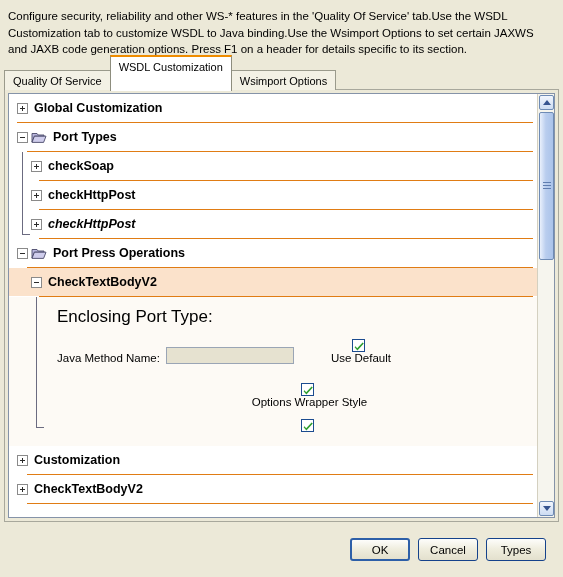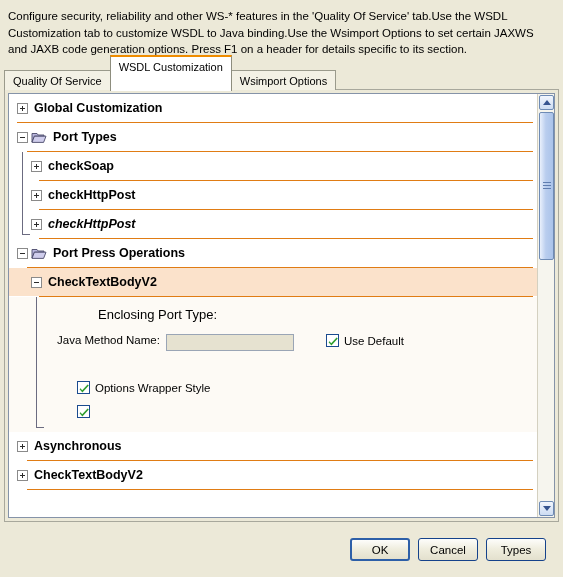--- a/index.html
+++ b/index.html
@@ -183,49 +183,49 @@
 
   
   .detail {
     background: #fdfaf5;
     position: relative;
   }
   .detail-inner {
     padding: 10px 0 14px 48px;
   }
   .detail-line {
-    font-size: 13px;
+    font-size: 17px;
     color: #000;
     margin-bottom: 12px;
-    margin-left: 41px;
   }
   .field-row {
     display: flex;
-    align-items: flex-start;
-    margin-bottom: 30px;
+    align-items: flex-end;
+    margin-bottom: 19px;
   }
   .field-label {
     font-size: 11.5px;
     color: #000;
     margin-right: 6px;
   }
   .text-input {
     width: 128px;
     height: 17px;
     box-sizing: border-box;
     border: 1px solid #9aa5b5;
     background: #e6e2d0;
     color: #555;
     font-family: "Liberation Sans", sans-serif;
     font-size: 11px;
     padding: 0 3px;
   }
   .cb-wrap {
     display: flex;
     align-items: center;
+    flex-direction: column;
   }
   .cb-wrap.focused .cb-label {
     outline: 1px dotted #000;
     outline-offset: 1px;
   }
   .checkbox {
     width: 13px;
     height: 13px;
     box-sizing: border-box;
     border: 1px solid #1b4b8f;
@@ -465,21 +465,21 @@
                       </svg>
                     </span>
                   </div>
                 </div>
               </div>
             </div>
 
             <div class="node">
               <div class="row" style="padding-left:8px;">
                 <div class="toggle plus"></div>
-                <span class="label">Asynchronous</span>
+                <span class="label">Customization</span>
               </div>
               <div class="row-rule" style="margin-left:18px;"></div>
             </div>
 
             <div class="node">
               <div class="row" style="padding-left:8px;">
                 <div class="toggle plus"></div>
                 <span class="label">CheckTextBodyV2</span>
               </div>
               <div class="row-rule" style="margin-left:18px;"></div>

